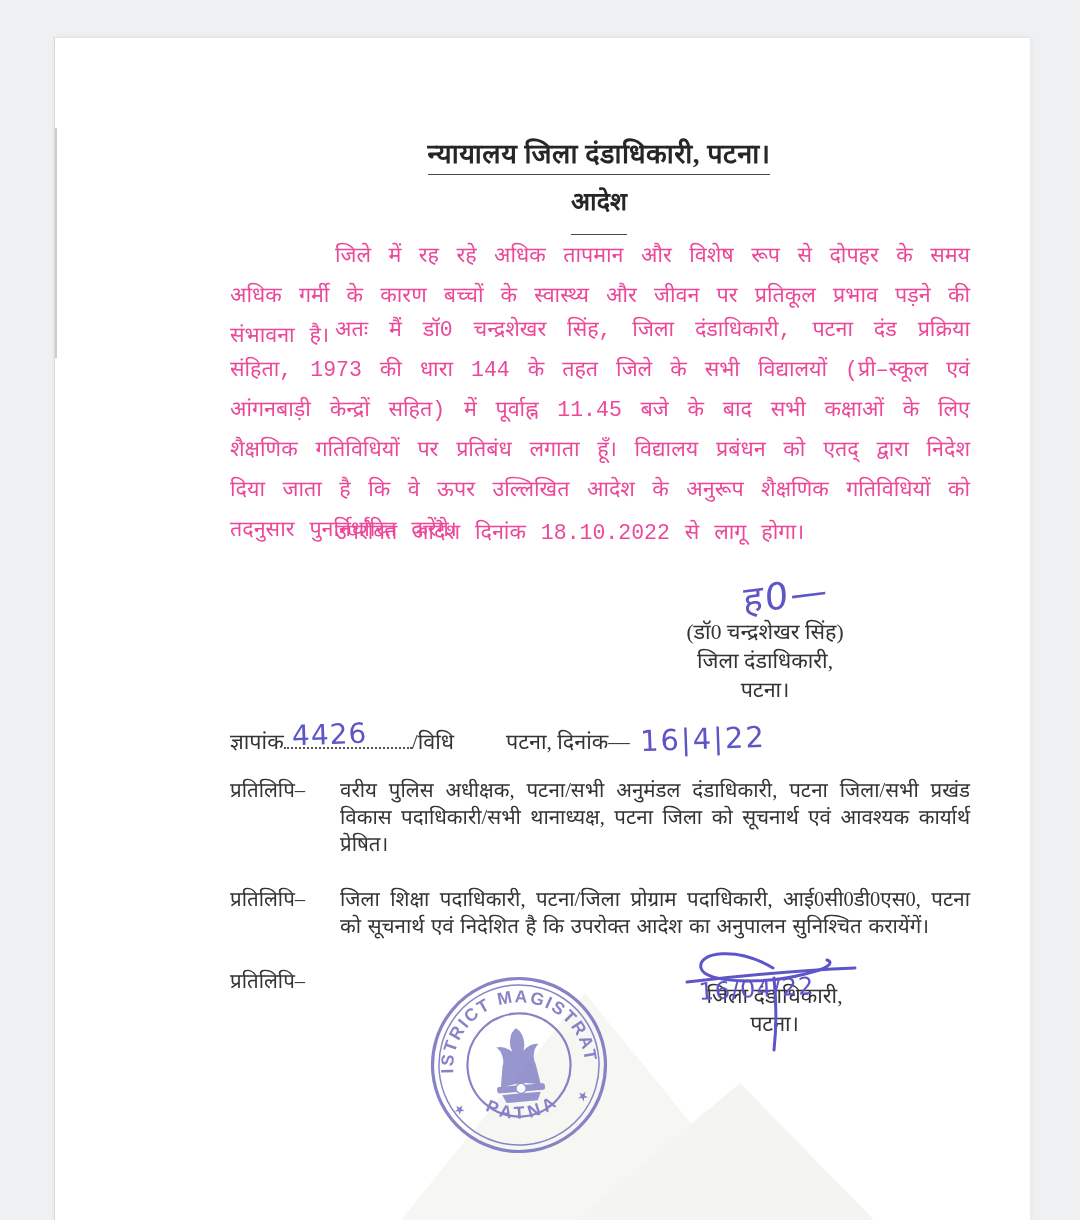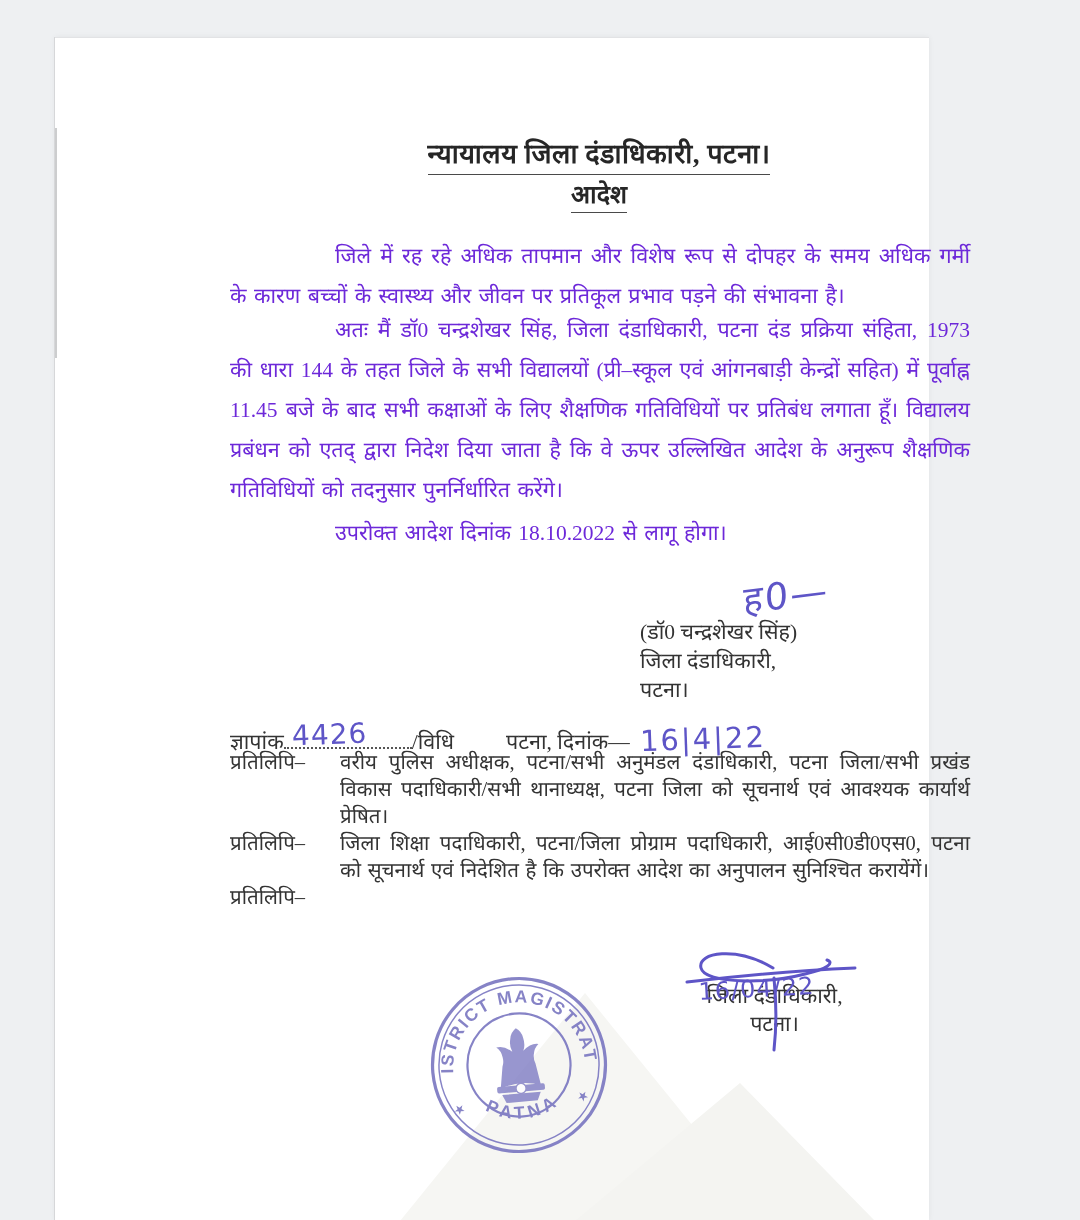--- a/index.html
+++ b/index.html
@@ -12,21 +12,21 @@
   body{
     background:#eef0f2;
     font-family:"Liberation Serif", serif;
     color:var(--text);
     position:relative;
     overflow:hidden;
   }
   .page{
     position:absolute;
     left:55px; top:37px;
-    width:874px; height:1183px;
+    width:975px; height:1183px;
     background:#ffffff;
     border-top:1px solid #e2e3e5;
     box-shadow:-1px 0 0 #d6d7d9, 0 0 6px rgba(0,0,0,0.06);
   }
   .page::before{ 
     content:"";
     position:absolute; left:0; top:90px; width:2px; height:230px;
     background:#8f9093; opacity:.45;
   }
   
@@ -47,49 +47,50 @@
     position:absolute; left:175px; top:96px; width:738px;
     text-align:center;
   }
   .doc-title{
     display:inline-block;
     font-size:27px; font-weight:700; letter-spacing:.5px;
     border-bottom:1.5px solid #4a4a4a; padding-bottom:3px;
     color:#262626;
   }
   .doc-heading{
-    display:inline-block; margin-top:1px;
+    display:inline-block; margin-top:8px;
     font-size:25px; font-weight:700;
-    border-bottom:1.5px solid #4a4a4a; padding-bottom:2px;
+    border-bottom:1.5px solid #4a4a4a; padding-bottom:17px;
     color:#262626;
   }
 
   .para{
     position:absolute; left:175px; width:740px;
     font-size:21.5px; line-height:40px;
     text-align:justify; word-spacing:2px;
-    color:#6d28d9;
+    color:#ec4899;
+    font-family:Liberation Mono, monospace;
   }
   .indent{text-indent:105px;}
   .p1{top:198px;}
   .p2{top:272px;}
   .p3{top:475px; text-align:left;}
   .p4{top:515px;}
 
   .ink{color:var(--ink); font-family:"DejaVu Sans", sans-serif;}
   .ink-initial{
     position:absolute; left:688px; top:530px;
     font-size:37px; font-weight:500;
     transform:rotate(-7deg) skewX(-6deg);
     letter-spacing:2px;
   }
 
   .signatory{
     position:absolute; left:585px; top:580px; width:250px;
-    text-align:left; font-size:21.5px; line-height:29px; color:#333;
+    text-align:center; font-size:21.5px; line-height:29px; color:#333;
   }
 
   .memo-line{
     position:absolute; left:175px; top:684px; width:760px;
     font-size:21.5px; color:#333; white-space:nowrap;
   }
   .memo-label{}
   .memo-leader{
     display:inline-block; position:relative;
     width:128px; height:20px;
@@ -105,21 +106,21 @@
   .memo-date{
     font-size:29px; margin-left:10px;
     transform:rotate(-2deg); display:inline-block;
     letter-spacing:2px;
   }
 
   .copies{
     position:absolute; left:175px; top:711px; width:745px;
     font-size:20.5px; line-height:27px; color:#333;
   }
-  .copy-row{display:flex;}
+  .copy-row{display:flex;margin-top:28px;}
   .copy-label{width:110px; flex:0 0 110px;}
   .copy-text{width:630px; text-align:justify; word-spacing:1.5px;}
 
   .bottom-sign{
     position:absolute; left:622px; top:900px; width:200px; height:130px;
     z-index:3;
   }
   .bottom-block{
     position:absolute; left:612px; top:944px; width:215px;
     text-align:center; font-size:21.5px; line-height:28px; color:#333;

